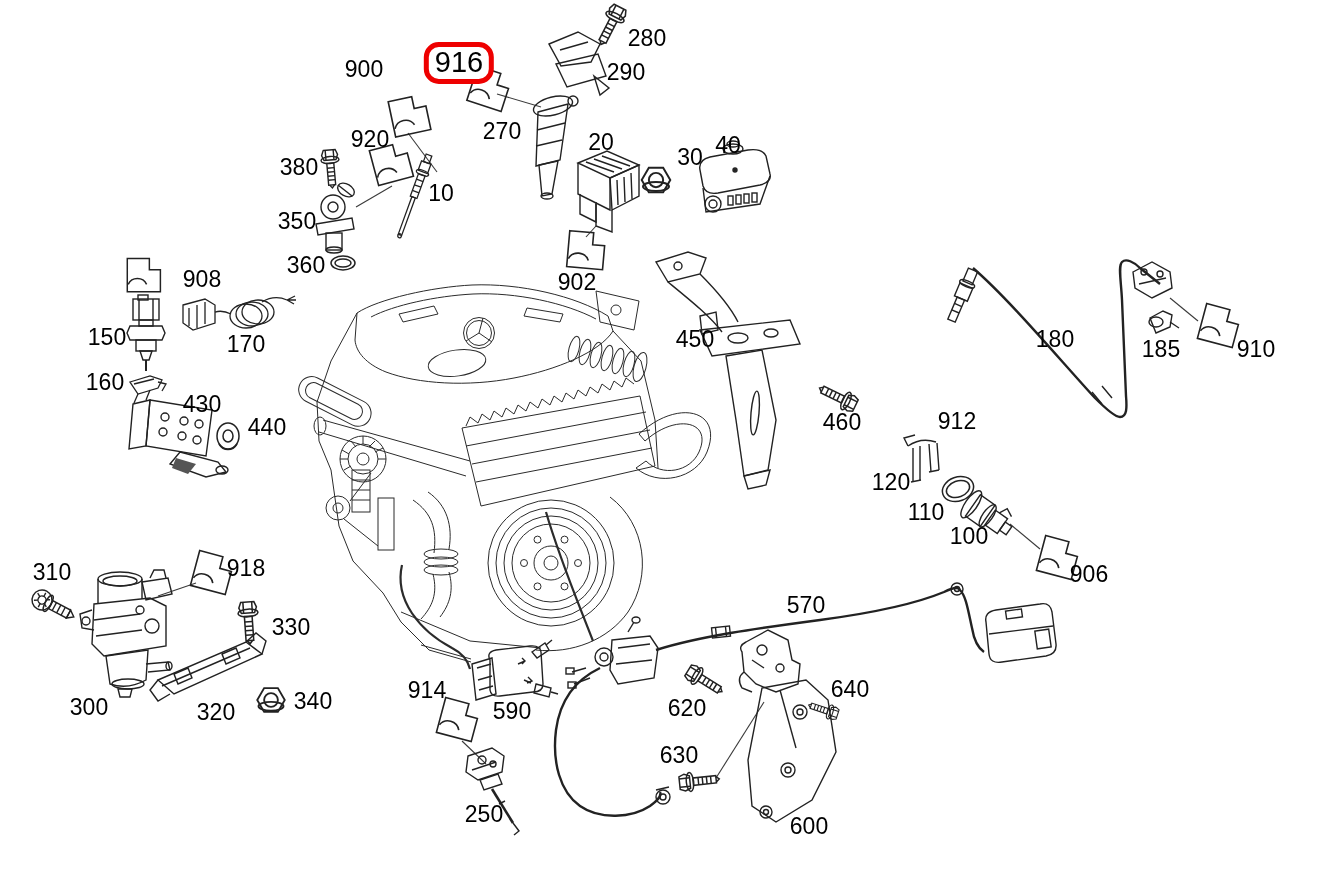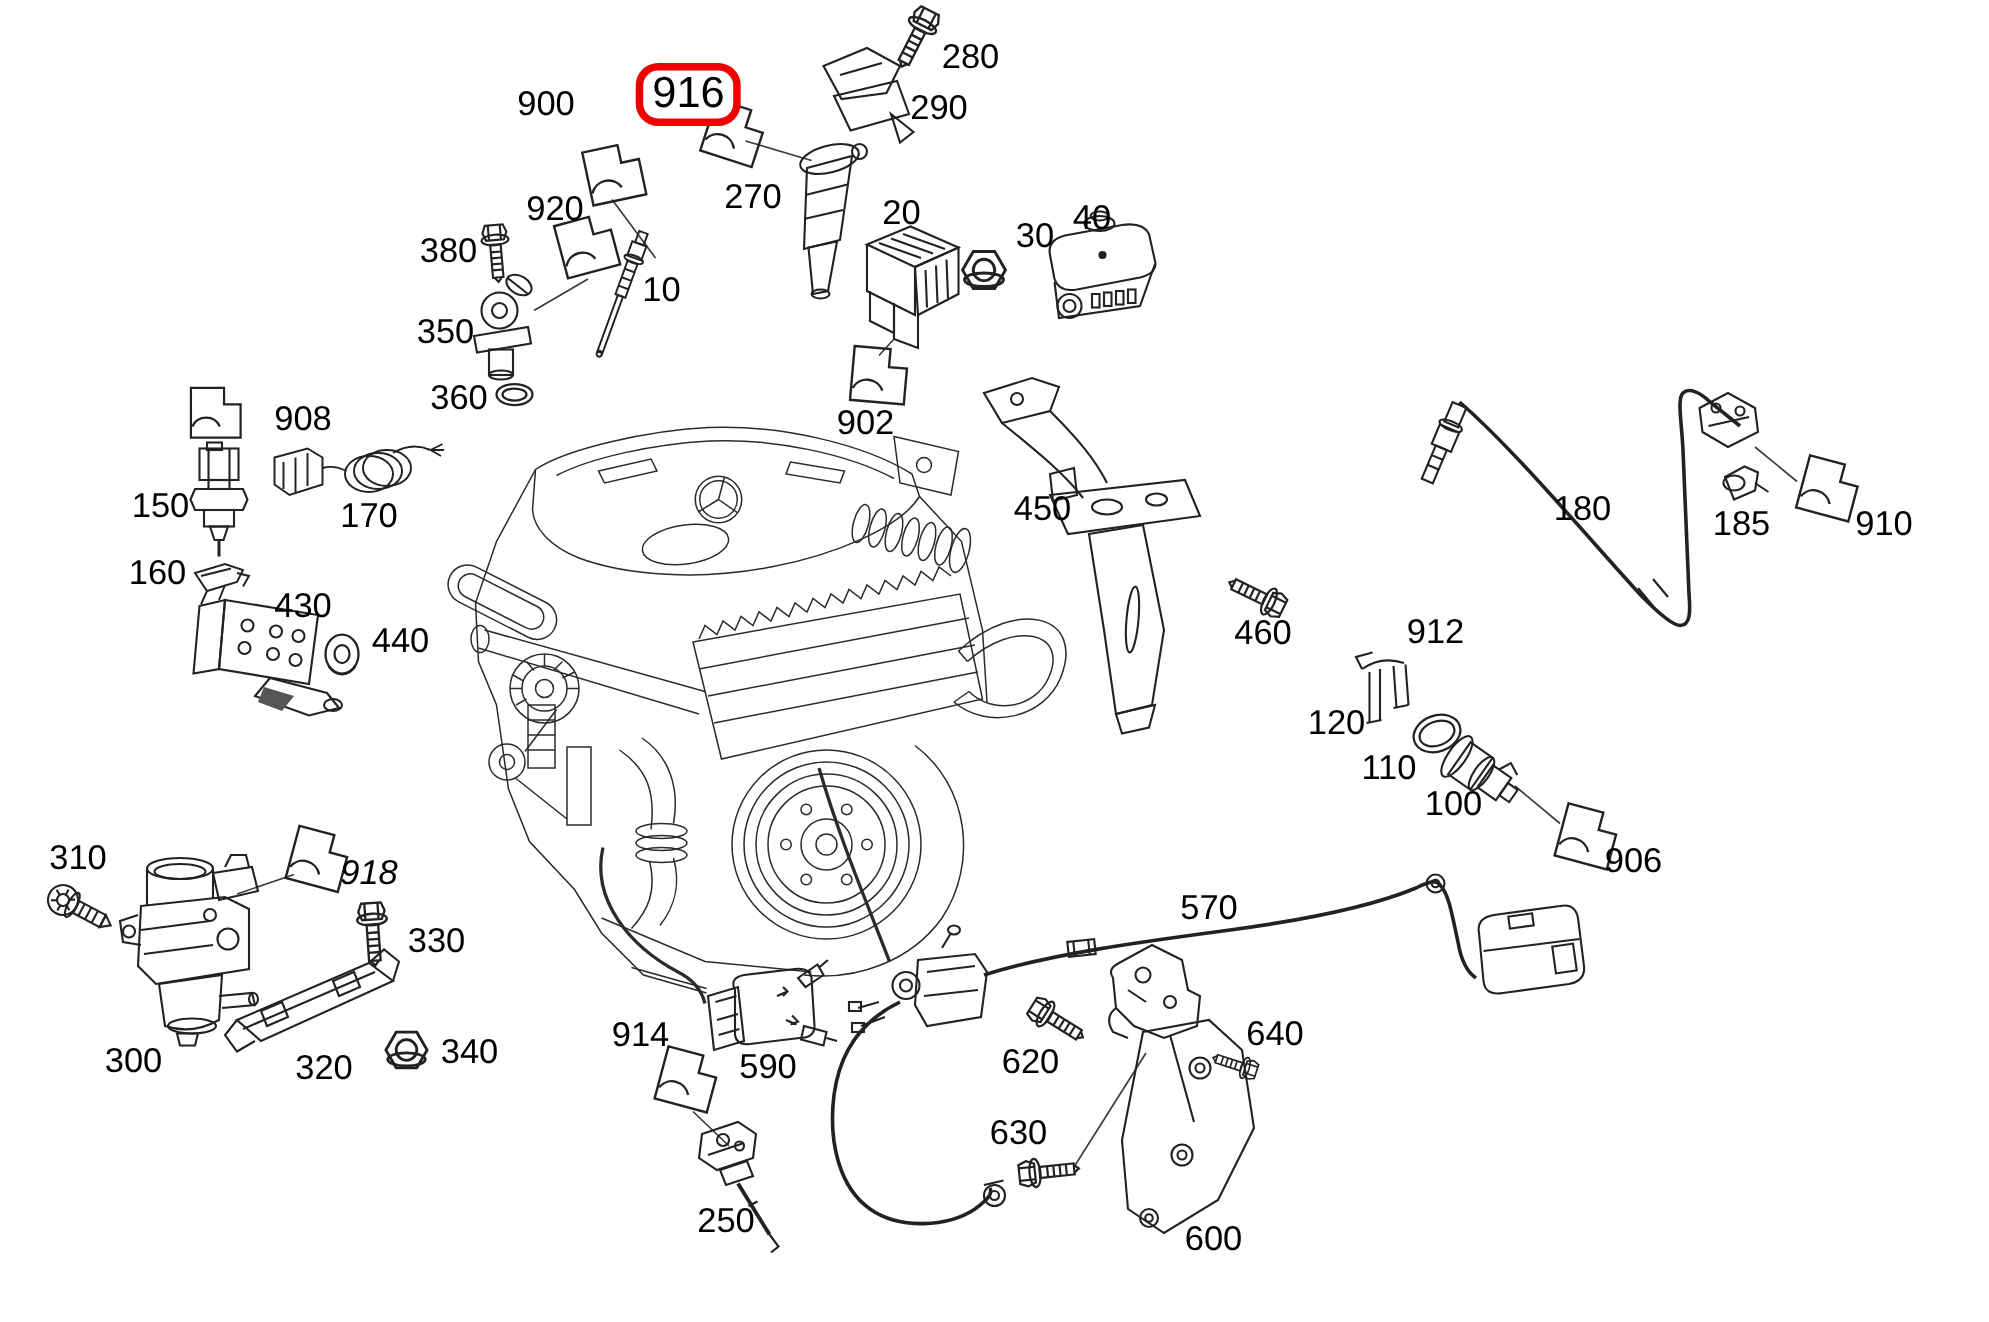--- a/index.html
+++ b/index.html
@@ -482,21 +482,21 @@
       <div class="label" style="left: 842px; top: 422px;">460</div>
       <div class="label" style="left: 1055px; top: 339px;">180</div>
       <div class="label" style="left: 1161px; top: 349px;">185</div>
       <div class="label" style="left: 1256px; top: 349px;">910</div>
       <div class="label" style="left: 957px; top: 421px;">912</div>
       <div class="label" style="left: 891px; top: 482px;">120</div>
       <div class="label" style="left: 926px; top: 512px;">110</div>
       <div class="label" style="left: 969px; top: 536px;">100</div>
       <div class="label" style="left: 1089px; top: 574px;">906</div>
       <div class="label" style="left: 52px; top: 572px;">310</div>
-      <div class="label" style="left: 246px; top: 582px; font-style: italic;">918</div>
+      <div class="label" style="left: 246px; top: 568px;">918</div>
       <div class="label" style="left: 291px; top: 627px;">330</div>
       <div class="label" style="left: 89px; top: 707px;">300</div>
       <div class="label" style="left: 216px; top: 712px;">320</div>
       <div class="label" style="left: 313px; top: 701px;">340</div>
       <div class="label" style="left: 427px; top: 690px;">914</div>
       <div class="label" style="left: 512px; top: 711px;">590</div>
       <div class="label" style="left: 484px; top: 814px;">250</div>
       <div class="label" style="left: 806px; top: 605px;">570</div>
       <div class="label" style="left: 687px; top: 708px;">620</div>
       <div class="label" style="left: 850px; top: 689px;">640</div>

